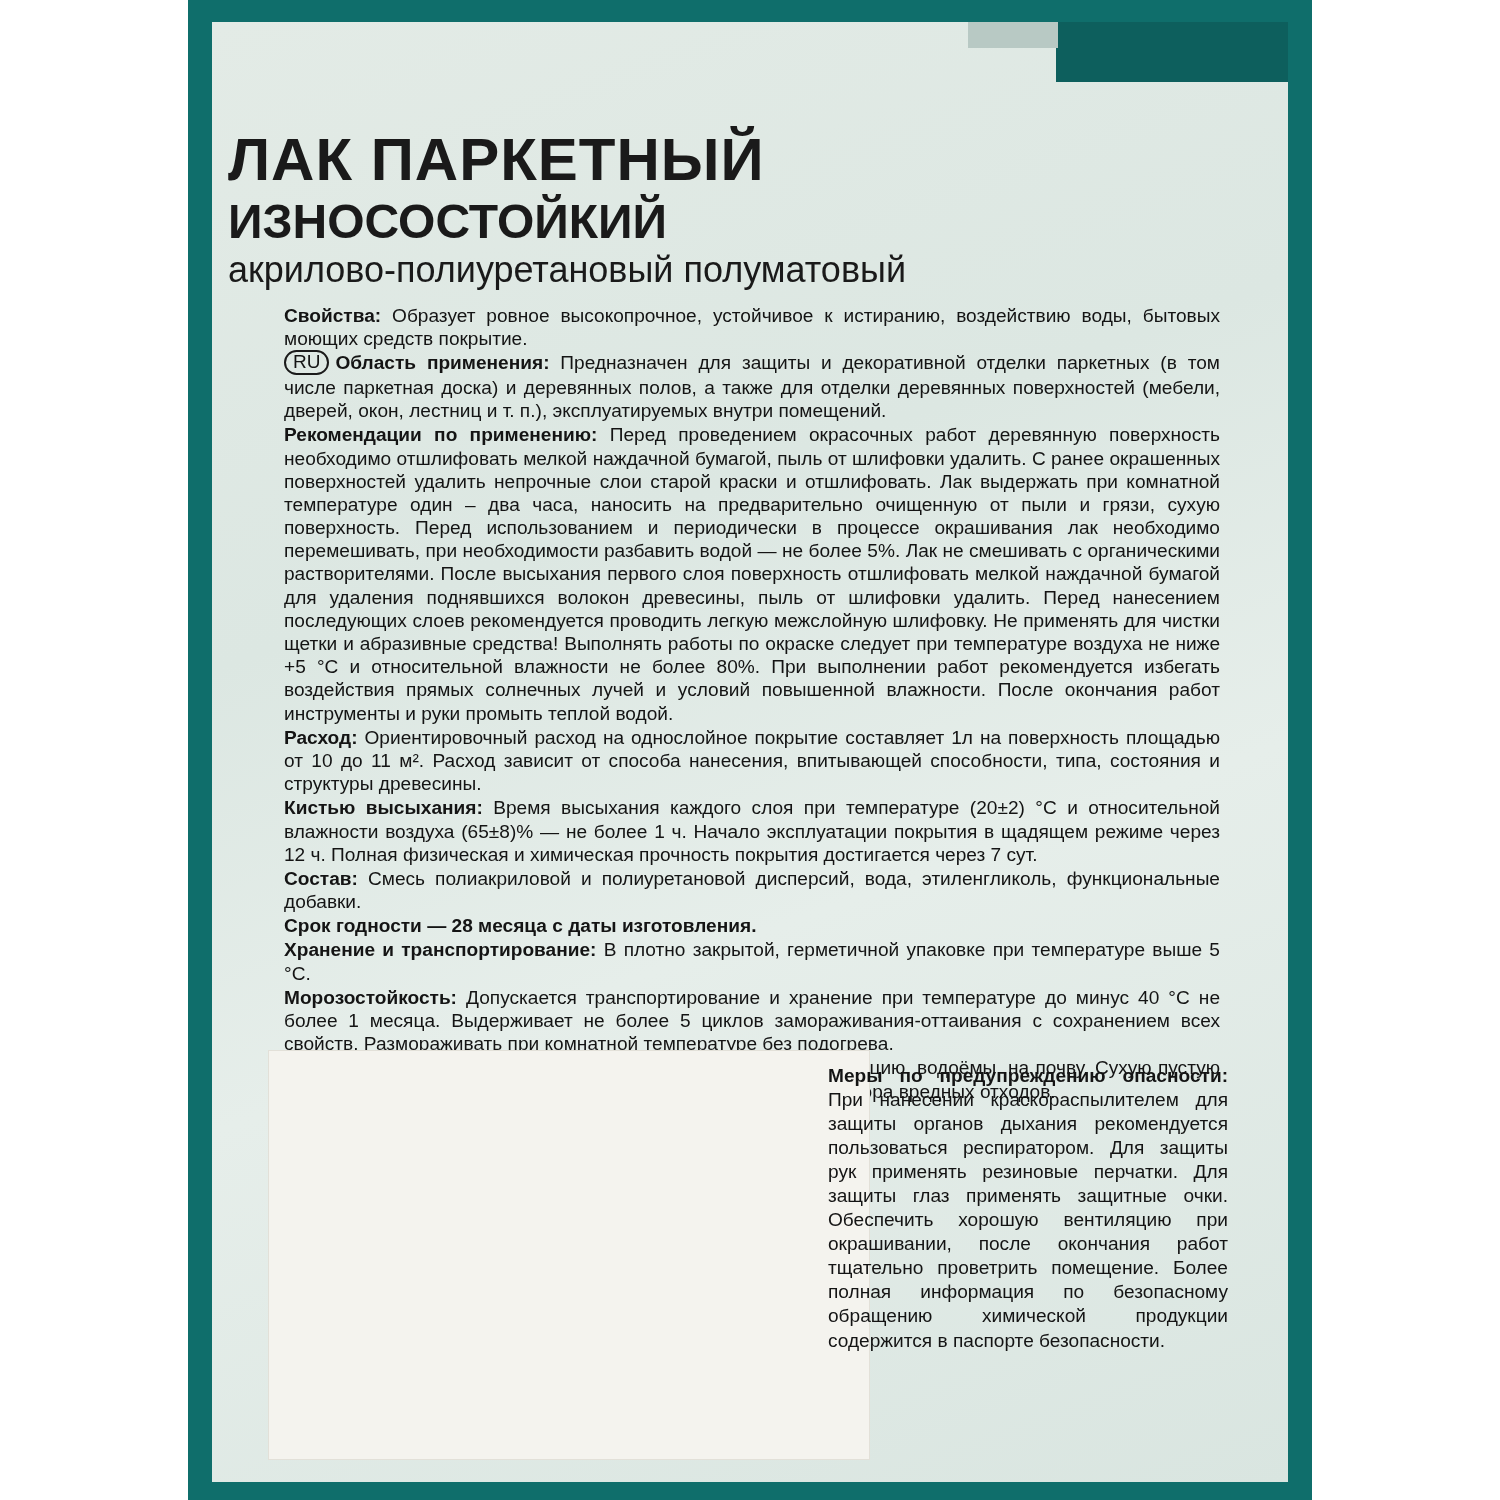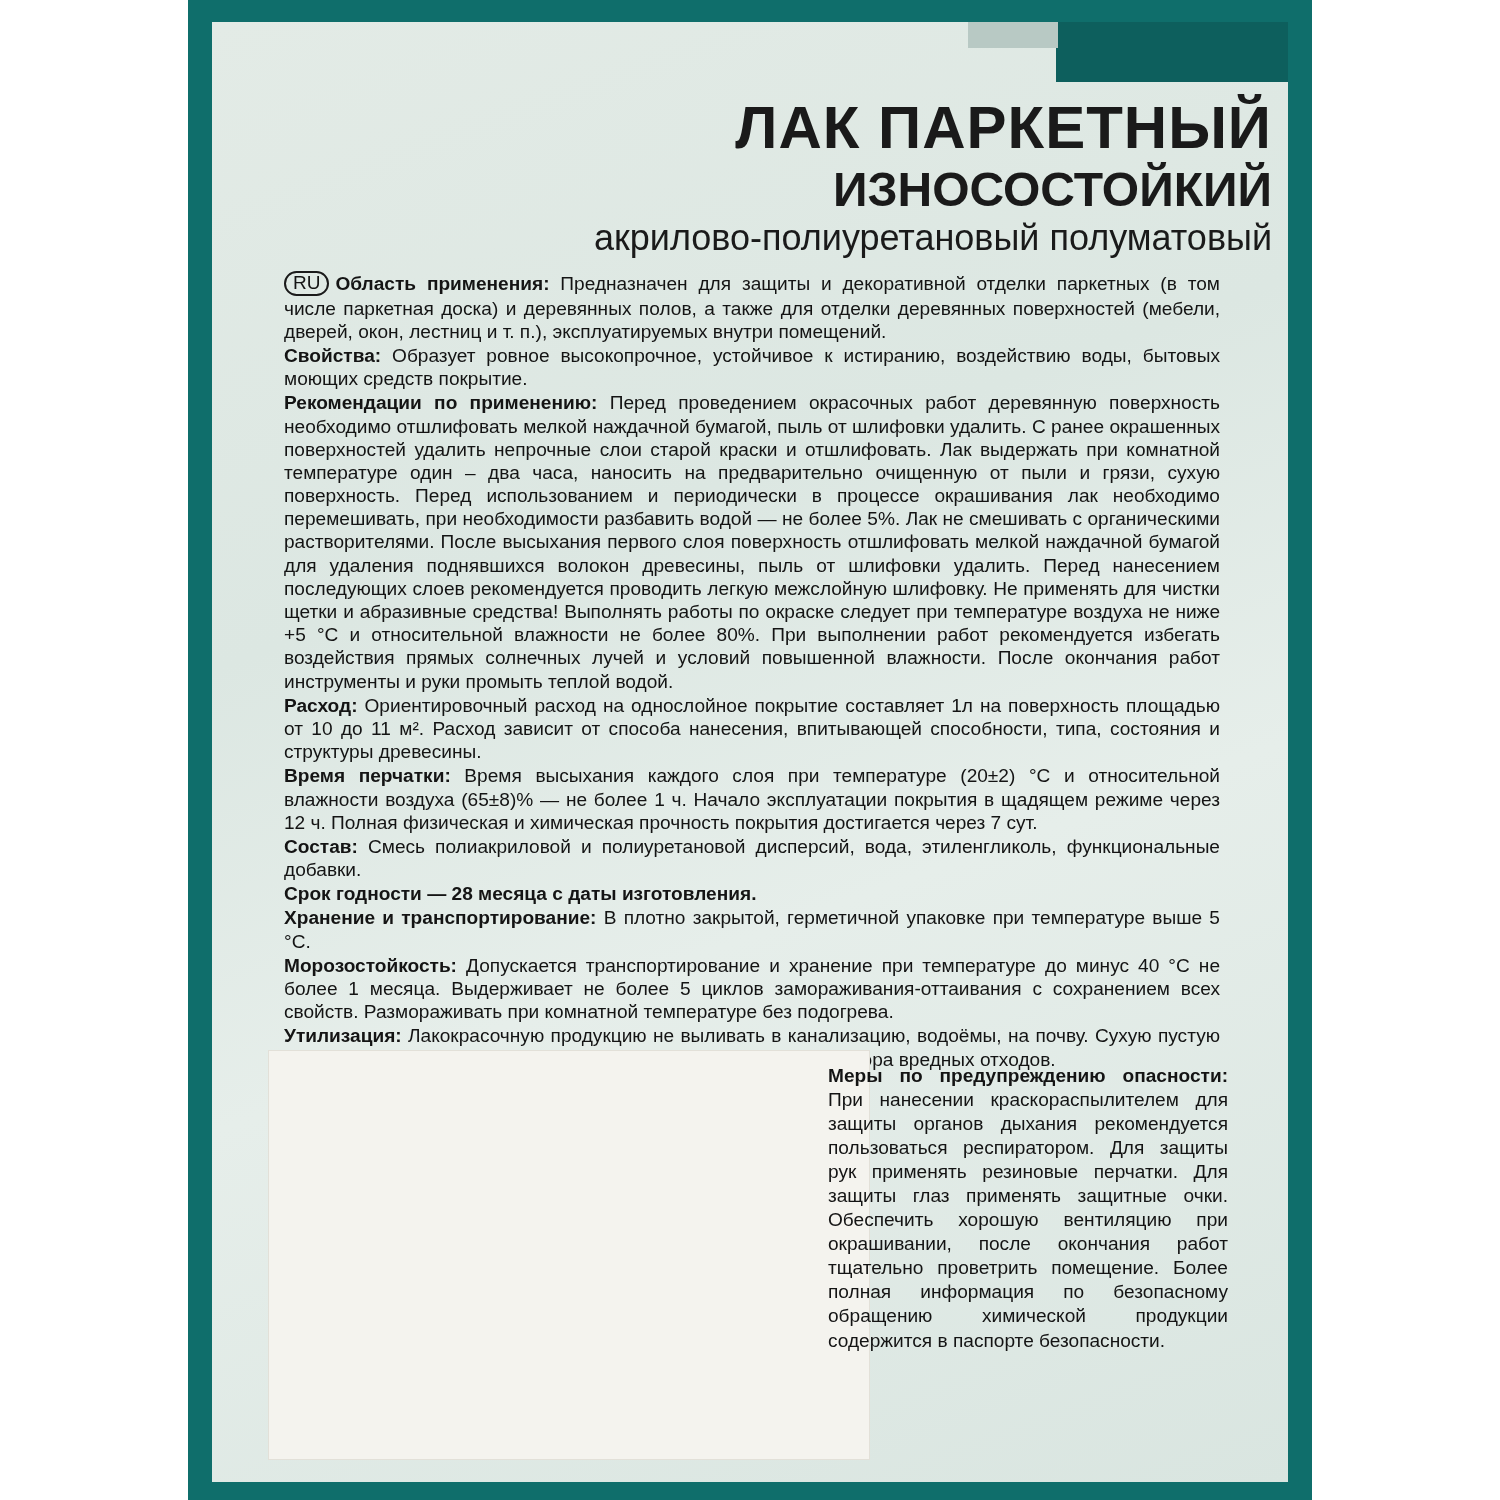--- a/index.html
+++ b/index.html
@@ -32,22 +32,23 @@
   }
   .topsliver{
     position:absolute;
     right:230px; top:0px;
     width:90px;height:26px;
     background:#b8c9c4;
   }
 
   
   .titlewrap{
-    text-align:right;
+    text-align:left;
     padding-top:76px;
+    margin-top:32px;
   }
   .t1{
     font-size:60px;
     font-weight:bold;
     letter-spacing:1px;
     color:#1a1a1a;
     line-height:1.0;
   }
   .t2{
     font-size:48px;
@@ -163,38 +164,38 @@
 
     <div class="titlewrap">
       <div class="t1">ЛАК ПАРКЕТНЫЙ</div>
       <div class="t2">ИЗНОСОСТОЙКИЙ</div>
       <div class="t4">акрилово-полиуретановый полуматовый</div>
     </div>
 
     <div class="body">
 
       <p class="para">
+        <b>Свойства:</b><span> Образует ровное высокопрочное, устойчивое к истиранию, воздействию воды, бытовых моющих средств покрытие.</span>
+      </p>
+
+      <p class="para">
         <span class="rubadge">RU</span><b>Область применения:</b><span> Предназначен для защиты и декоративной отделки паркетных (в том числе паркетная доска) и деревянных полов, а также для отделки деревянных поверхностей (мебели, дверей, окон, лестниц и т. п.), эксплуатируемых внутри помещений.</span>
       </p>
 
       <p class="para">
-        <b>Свойства:</b><span> Образует ровное высокопрочное, устойчивое к истиранию, воздействию воды, бытовых моющих средств покрытие.</span>
-      </p>
-
-      <p class="para">
         <b>Рекомендации по применению:</b><span> Перед проведением окрасочных работ деревянную поверхность необходимо отшлифовать мелкой наждачной бумагой, пыль от шлифовки удалить. С ранее окрашенных поверхностей удалить непрочные слои старой краски и отшлифовать. Лак выдержать при комнатной температуре один – два часа, наносить на предварительно очищенную от пыли и грязи, сухую поверхность. Перед использованием и периодически в процессе окрашивания лак необходимо перемешивать, при необходимости разбавить водой — не более 5%. Лак не смешивать с органическими растворителями. После высыхания первого слоя поверхность отшлифовать мелкой наждачной бумагой для удаления поднявшихся волокон древесины, пыль от шлифовки удалить. Перед нанесением последующих слоев рекомендуется проводить легкую межслойную шлифовку. Не применять  для чистки щетки и абразивные средства! Выполнять работы по окраске следует при температуре воздуха не ниже +5 °С и относительной влажности не более 80%. При выполнении работ рекомендуется избегать воздействия прямых солнечных лучей и условий повышенной влажности. После окончания работ инструменты и руки промыть теплой водой.</span>
       </p>
 
 
       <p class="para">
         <b>Расход:</b><span> Ориентировочный расход на однослойное покрытие составляет 1л на поверхность площадью от 10 до 11 м². Расход зависит от способа нанесения, впитывающей способности, типа, состояния и структуры древесины.</span>
       </p>
 
       <p class="para">
-        <b>Время перчатки:</b><span> Время высыхания каждого слоя при температуре (20±2) °С и относительной влажности воздуха (65±8)% — не более 1 ч. Начало эксплуатации покрытия в щадящем режиме через 12 ч. Полная физическая и химическая прочность покрытия достигается  через 7 сут.</span>
+        <b>Кистью высыхания:</b><span> Время высыхания каждого слоя при температуре (20±2) °С и относительной влажности воздуха (65±8)% — не более 1 ч. Начало эксплуатации покрытия в щадящем режиме через 12 ч. Полная физическая и химическая прочность покрытия достигается  через 7 сут.</span>
       </p>
 
       <p class="para">
         <b>Состав:</b><span> Смесь полиакриловой и полиуретановой дисперсий, вода, этиленгликоль, функциональные добавки.</span>
       </p>
 
       <p class="para">
         <b>Срок годности — 28 месяца с даты изготовления.</b><span></span>
       </p>
 

